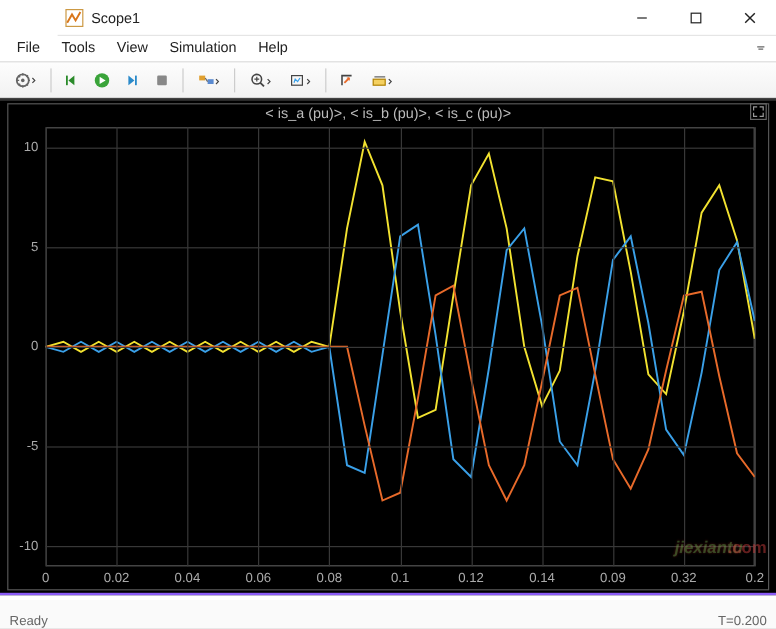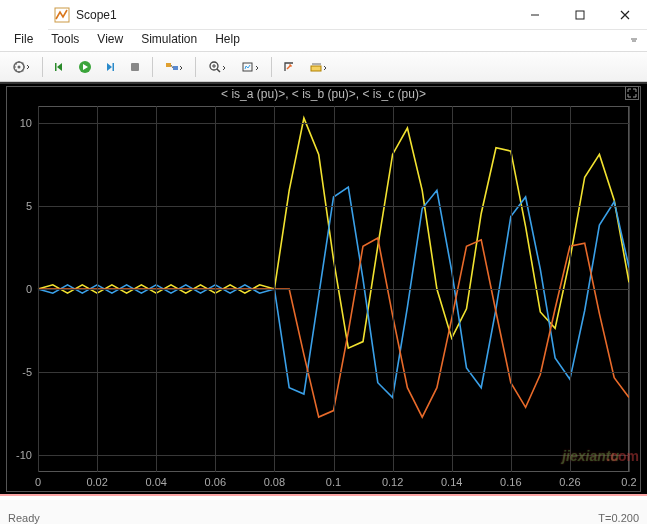--- a/index.html
+++ b/index.html
@@ -64,21 +64,21 @@
   .tool-btn-wide { width: 30px; }
   .tool-sep {
     width:1px; height:20px; background:#ccc; margin:0 3px;
   }
   .plot-area {
     position: relative;
     width: 647px;
     height: 414px;
     background: #000;
     border-top: 2px solid #333;
-    border-bottom: 2px solid #fca5a5;
+    border-bottom: 2px solid #8b5cf6;
   }
   .scope-frame {
     position:absolute;
     left: 6px; right:6px; top:2px; bottom:2px;
     border: 1px solid #555;
   }
   .scope-title {
     position:absolute;
     top: 3px; left:0; right:0;
     text-align:center;
@@ -315,23 +315,23 @@
       <div class="xtick-label" style="left: 177.3px;">0.06</div>
       <div class="grid-line-v" style="left: 236.4px;"></div>
       <div class="xtick-label" style="left: 236.4px;">0.08</div>
       <div class="grid-line-v" style="left: 295.5px;"></div>
       <div class="xtick-label" style="left: 295.5px;">0.1</div>
       <div class="grid-line-v" style="left: 354.6px;"></div>
       <div class="xtick-label" style="left: 354.6px;">0.12</div>
       <div class="grid-line-v" style="left: 413.7px;"></div>
       <div class="xtick-label" style="left: 413.7px;">0.14</div>
       <div class="grid-line-v" style="left: 472.8px;"></div>
-      <div class="xtick-label" style="left: 472.8px;">0.16</div>
+      <div class="xtick-label" style="left: 472.8px;">0.09</div>
       <div class="grid-line-v" style="left: 531.9px;"></div>
-      <div class="xtick-label" style="left: 531.9px;">0.26</div>
+      <div class="xtick-label" style="left: 531.9px;">0.32</div>
       <div class="grid-line-v" style="left: 591px;"></div>
       <div class="xtick-label" style="left: 591px;">0.2</div>
       <div class="grid-line-h" style="top: 349.364px;"></div>
       <div class="ytick-label" style="top: 349.364px;">-10</div>
       <div class="grid-line-h" style="top: 266.182px;"></div>
       <div class="ytick-label" style="top: 266.182px;">-5</div>
       <div class="grid-line-h" style="top: 183px;"></div>
       <div class="ytick-label" style="top: 183px;">0</div>
       <div class="grid-line-h" style="top: 99.8182px;"></div>
       <div class="ytick-label" style="top: 99.8182px;">5</div>

